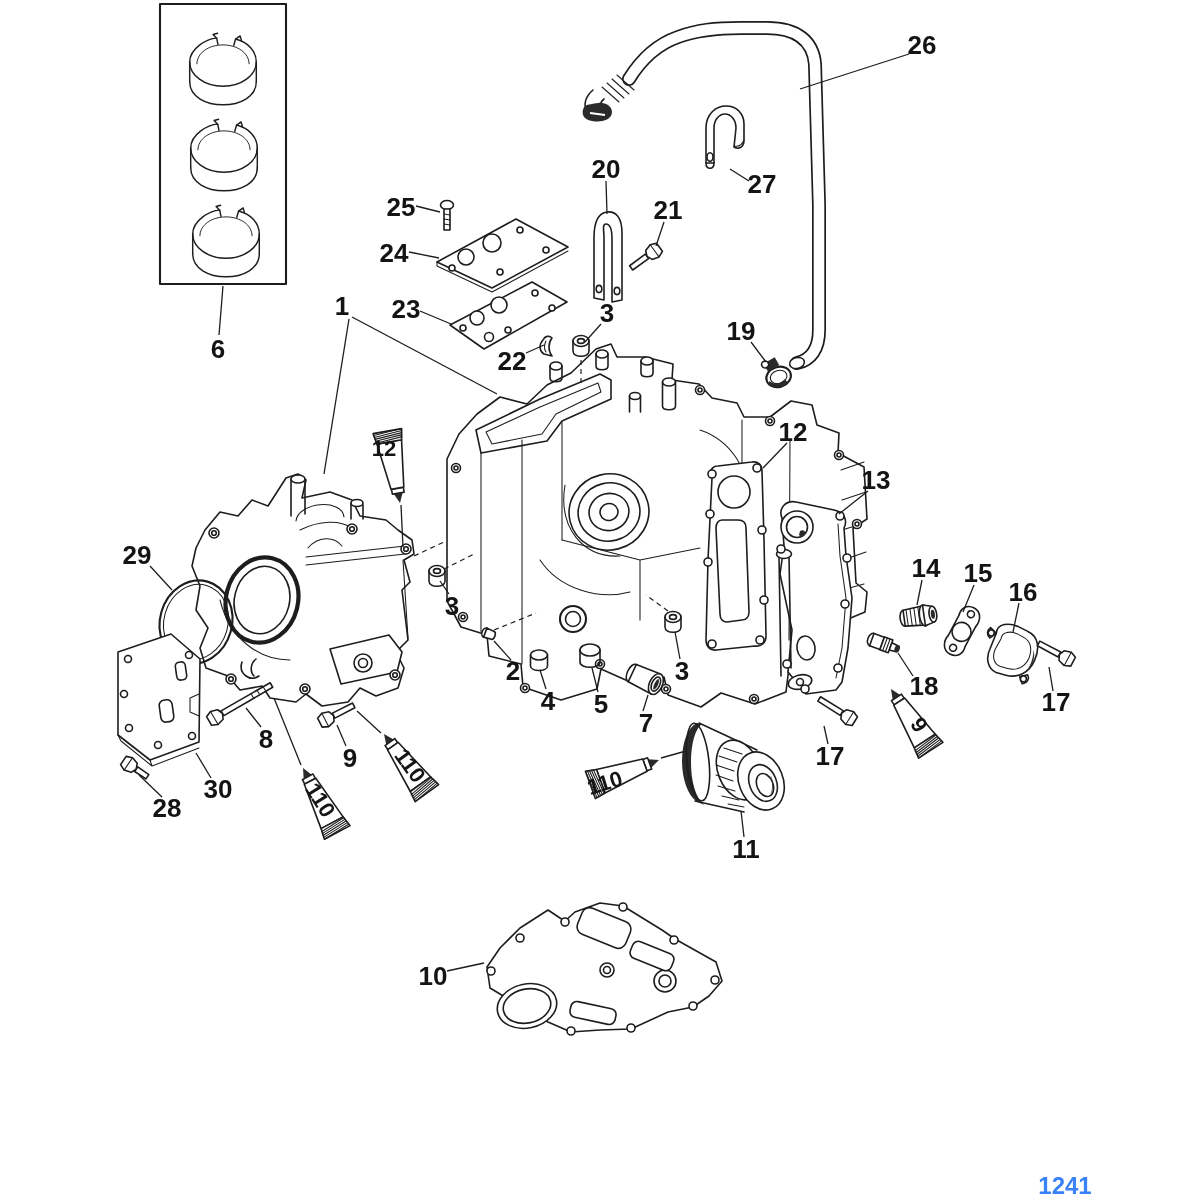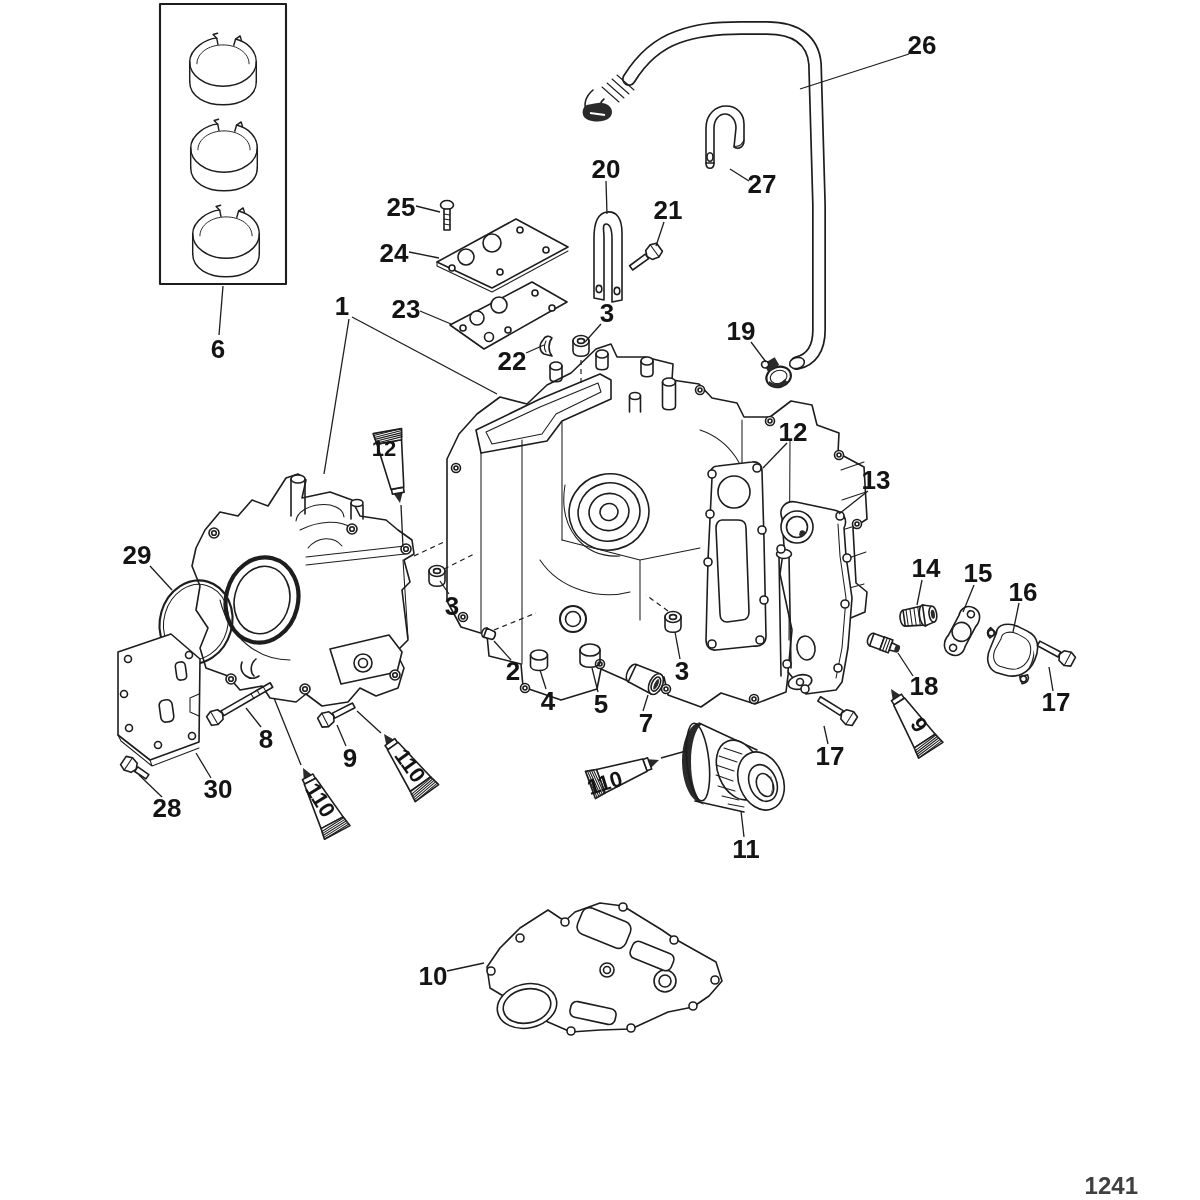--- a/index.html
+++ b/index.html
@@ -9,22 +9,22 @@
   .ln{fill:none;stroke:#1d1d1d;stroke-width:1.6;stroke-linejoin:round;stroke-linecap:round;}
   .fw{fill:#ffffff;stroke:#1d1d1d;stroke-width:1.6;stroke-linejoin:round;}
   .thin{stroke-width:1.05;}
   .bold{stroke-width:4.2;}
   .md{stroke-width:2.1;}
   .dk{fill:#2a2a2a;stroke:none;}
   .leader{stroke:#1d1d1d;stroke-width:1.3;fill:none;}
   .dash{stroke-dasharray:5 4;stroke-width:1.15;}
   .callout{font:700 26px "Liberation Sans",sans-serif;fill:#141414;}
   .tubetxt{font:700 22px "Liberation Sans",sans-serif;fill:#141414;}
-  .footer-number{position:absolute;left:1068px;top:1172px;width:70px;text-align:right;
-    font:700 24px "Liberation Sans",sans-serif;color:#404040;}
+  .footer-number{position:absolute;left:1030px;top:1172px;width:70px;text-align:center;
+    font:700 24px "Liberation Sans",sans-serif;color:#3b82f6;}
 </style>
 </head>
 <body>
 
 <div class="stage">
 <svg id="diagram" width="1200" height="1200" viewBox="0 0 1200 1200">
   <defs>
     <g id="shell">
       <path class="ln" d="M -7,-26.5 C -18,-26 -37,-15 -37,0 C -37,14.9 -20.4,27 0,27 C 20.4,27 37,14.9 37,0 C 37,-12 28,-22 14,-25.5"></path>
       <path class="ln thin" d="M -29,2 C -29,-10 -16,-19 0,-19 C 16,-19 29,-10 29,2"></path>

